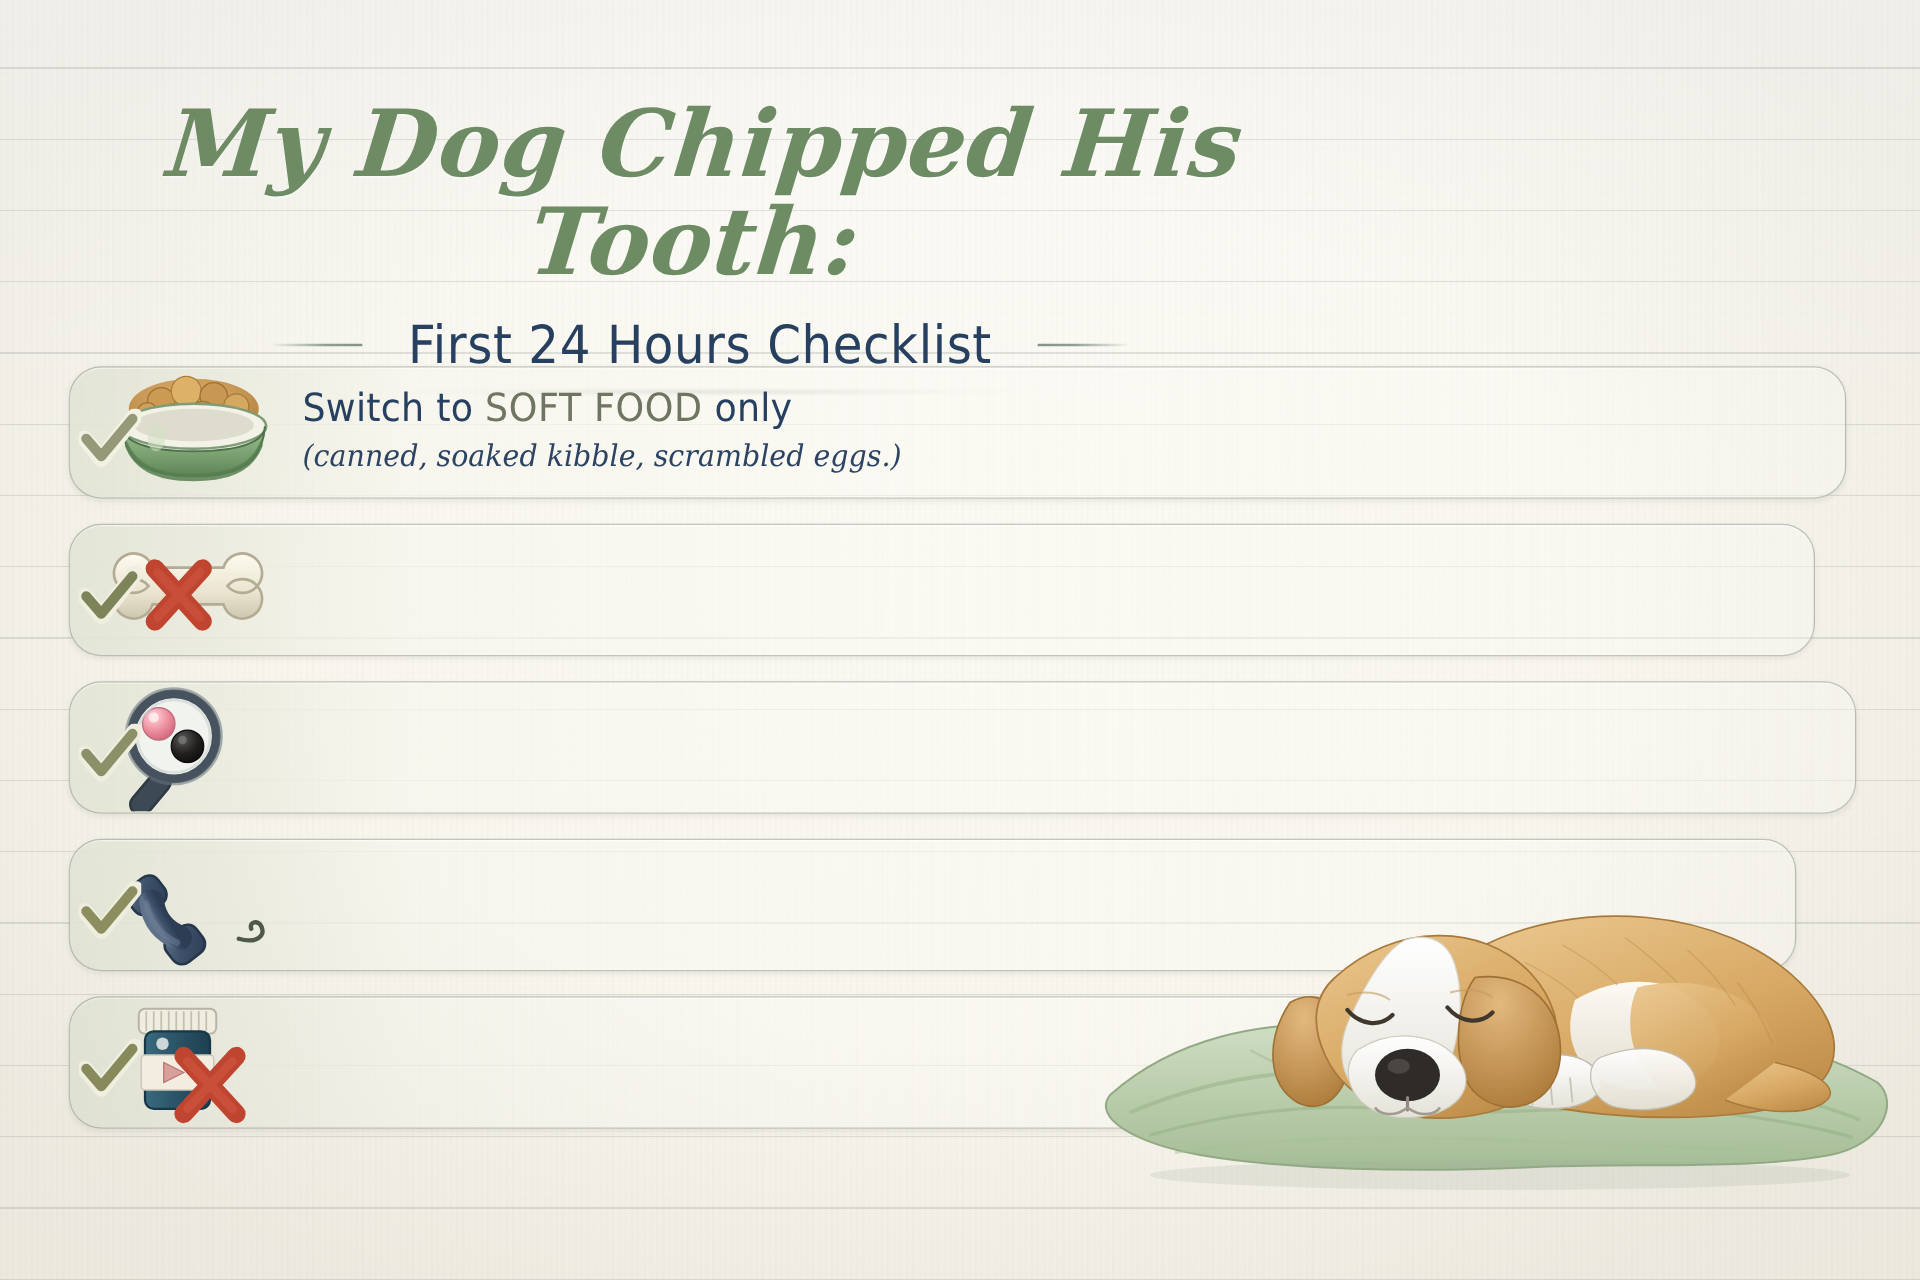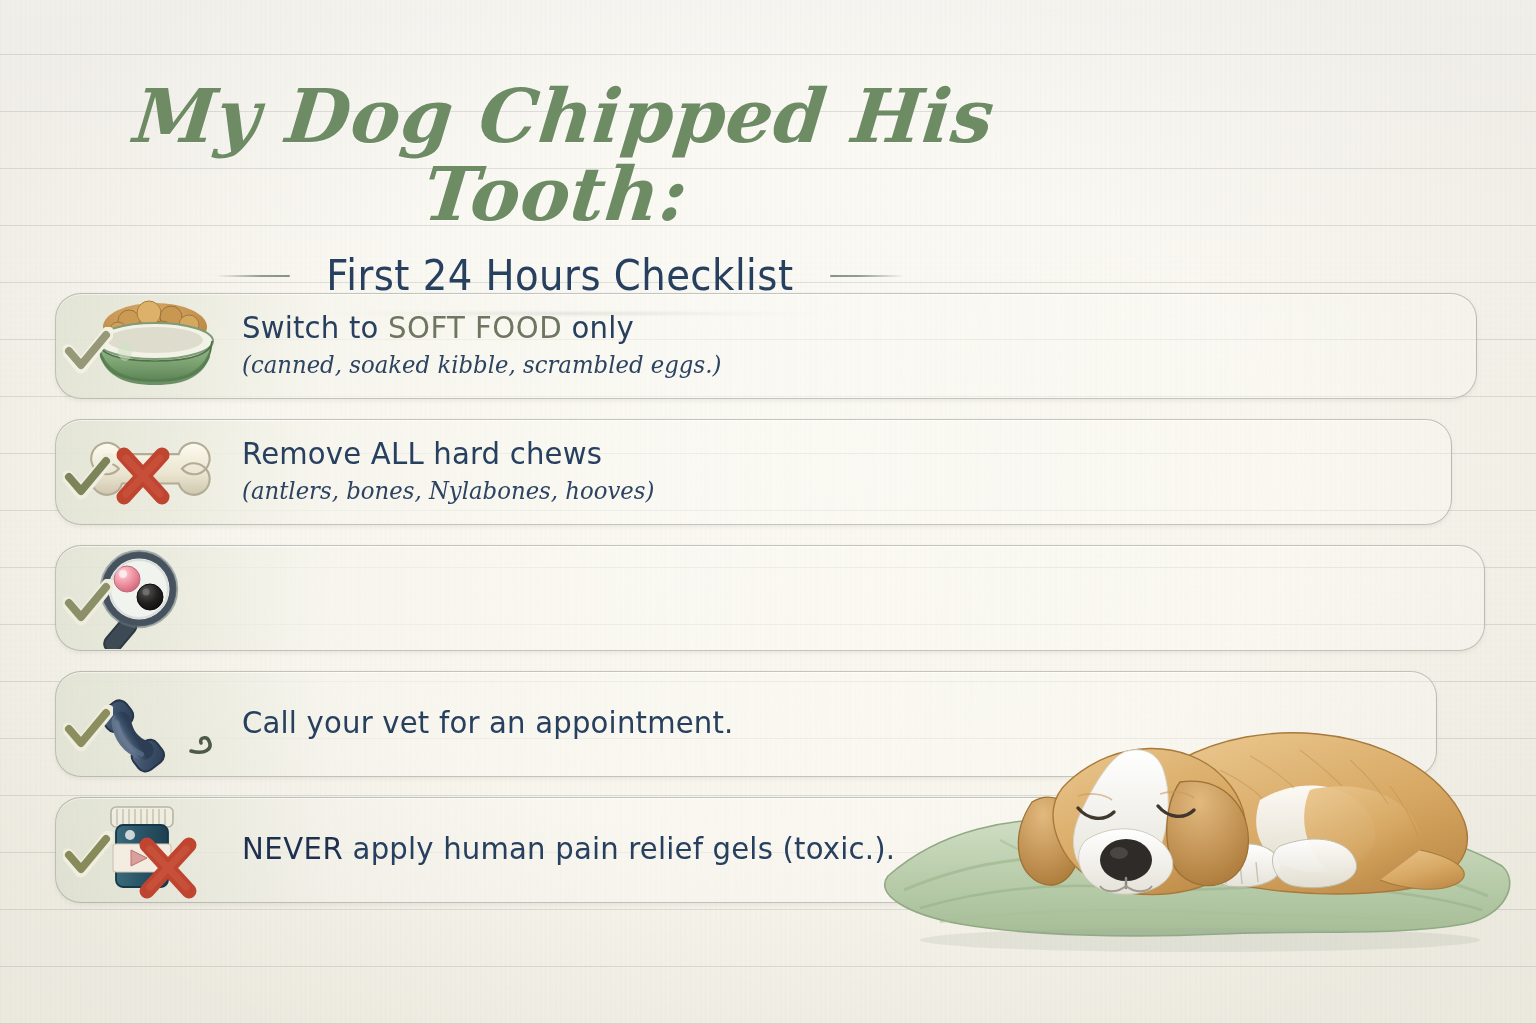--- a/index.html
+++ b/index.html
@@ -293,24 +293,20 @@
             </linearGradient>
           </defs>
           <g>
             <path d="M38 36 a15 15 0 1 0 3 14 l54 0 a15 15 0 1 0 3 -14 a15 15 0 1 0 -3 -14 l-54 0 a15 15 0 1 0 -3 14 Z" fill="url(#boneg)" stroke="#b3ab93" stroke-width="2" transform="translate(12,12) scale(1.05)"></path>
           </g>
           <g transform="translate(55,32)">
             <path d="M2 4 L40 46 M40 4 L2 46" stroke="#bf4530" stroke-width="15" stroke-linecap="round"></path>
             <path d="M4 7 L38 43 M38 7 L4 43" stroke="#cd5740" stroke-width="7" stroke-linecap="round" opacity=".6"></path>
           </g>
         </svg>
-      </div>
-      <div class="rowtext">
-        <div class="rowtitle">Remove ALL hard chews</div>
-        <div class="rowsub">(antlers, bones, Nylabones, hooves)</div>
       </div>
     </div>
 
     <div class="row">
       <div class="card w3"></div>
       <div class="icon-zone">
         <svg class="tick" viewBox="0 0 50 50">
           <path d="M5 24 L18 40 L45 6" fill="none" stroke="#eeedde" stroke-width="13" stroke-linecap="round" stroke-linejoin="round"></path>
           <path d="M6 24 L18 38 L43 8" fill="none" stroke="#8b9068" stroke-width="8" stroke-linecap="round" stroke-linejoin="round"></path>
         </svg>
@@ -359,23 +355,20 @@
           </defs>
           <g transform="rotate(-38 78 52)">
             <rect x="42" y="14" width="30" height="26" rx="9" fill="url(#phg)" stroke="#26364a" stroke-width="2"></rect>
             <rect x="42" y="64" width="30" height="26" rx="9" fill="url(#phg)" stroke="#26364a" stroke-width="2"></rect>
             <path d="M57 34 C50 46, 50 58, 57 70" stroke="url(#phg)" stroke-width="20" fill="none" stroke-linecap="round"></path>
             <path d="M53 32 C46 46, 46 58, 53 72" stroke="#6d809a" stroke-width="5" fill="none" stroke-linecap="round" opacity=".5"></path>
           </g>
           <path d="M120 80 C134 84, 142 78, 138 70 C136 65, 128 66, 130 72" stroke="#4c5a47" stroke-width="3.5" fill="none" stroke-linecap="round"></path>
         </svg>
       </div>
-      <div class="rowtext">
-        <div class="rowtitle">Call your vet for an appointment.</div>
-      </div>
     </div>
 
     <div class="row">
       <div class="card w5"></div>
       <div class="icon-zone">
         <svg class="tick" viewBox="0 0 50 50">
           <path d="M5 24 L18 40 L45 6" fill="none" stroke="#efeedf" stroke-width="13" stroke-linecap="round" stroke-linejoin="round"></path>
           <path d="M6 24 L18 38 L43 8" fill="none" stroke="#878b5b" stroke-width="8" stroke-linecap="round" stroke-linejoin="round"></path>
         </svg>
         <svg width="185" height="104" viewBox="0 0 185 104" style="position:absolute;left:14px;top:0;">
@@ -396,25 +389,20 @@
 
           <rect x="44" y="47" width="58" height="28" rx="3" fill="#f3ece1" stroke="#cfc6b5" stroke-width="1.2"></rect>
           <path d="M62 53 L78 61 L62 69 Z" fill="#d99f9a" stroke="#b9736f" stroke-width="1"></path>
           <circle cx="61" cy="38" r="5" fill="#e9ecea" opacity=".85"></circle>
 
           <g transform="translate(76,44)">
             <path d="M2 4 L44 50 M44 4 L2 50" stroke="#bf4530" stroke-width="15" stroke-linecap="round"></path>
             <path d="M5 8 L41 46 M41 8 L5 46" stroke="#cf5a42" stroke-width="7" stroke-linecap="round" opacity=".55"></path>
           </g>
         </svg>
-      </div>
-      <div class="rowtext">
-        <div class="rowtitle">
-          <span class="em-navy">NEVER</span><span> apply human pain relief gels (toxic.).</span>
-        </div>
       </div>
     </div>
 
   </div>
 
   <svg class="dog-scene" viewBox="0 0 640 270">
     <defs>
       <linearGradient id="blanket" x1="0" y1="0" x2="0" y2="1">
         <stop offset="0%" stop-color="#d2e0c6"></stop>
         <stop offset="45%" stop-color="#bccfae"></stop>

